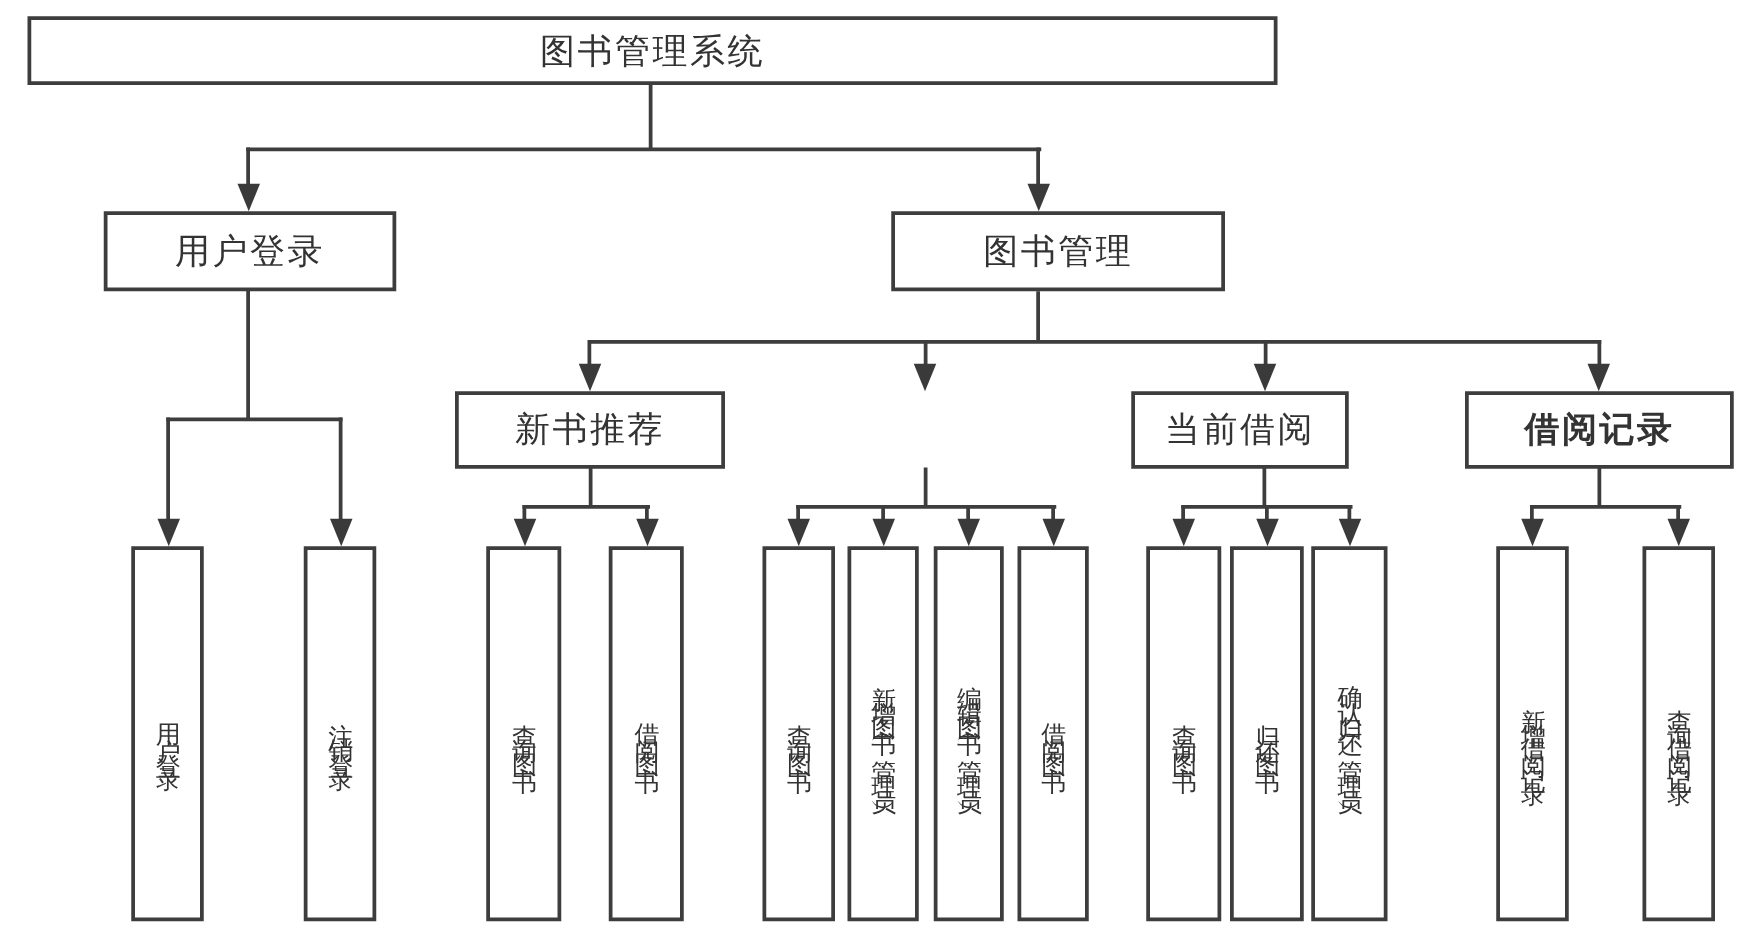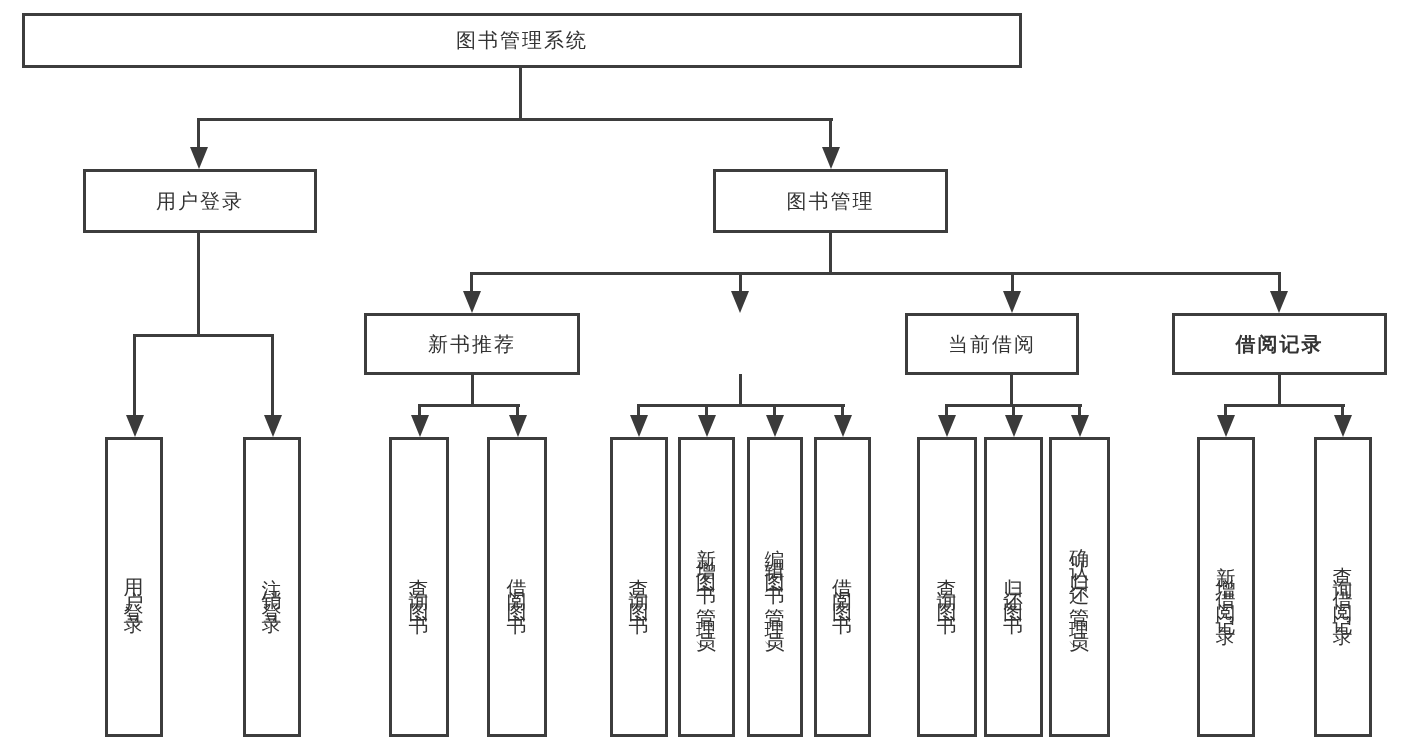--- a/index.html
+++ b/index.html
@@ -13,21 +13,21 @@
   }
   .node{
     position:absolute;
     box-sizing:border-box;
     background:#ffffff;
     border:3px solid #3d3d3d;
     display:flex;
     align-items:center;
     justify-content:center;
     text-align:center;
-    font-size:20px;
+    font-size:28px;
     letter-spacing:2px;
     color:#333333;
   }
   .vert{
     writing-mode:vertical-rl;
     text-orientation:mixed;
     font-size:20px;
     letter-spacing:12px;
     line-height:1;
   }
@@ -55,21 +55,21 @@
   }
 </style>
 </head>
 <body>
 
 <div id="canvas">
 
   <div class="node" style="left:22px;top:13px;width:1000px;height:55px;">图书管理系统</div>
 
   <div class="node" style="left:83px;top:169px;width:234px;height:64px;">用户登录</div>
-  <div class="node" style="left:713px;top:169px;width:235px;height:64px;">图书管理</div>
+  <div class="node" style="left:713px;top:169px;width:267px;height:64px;">图书管理</div>
 
   <div class="node" style="left:364px;top:313px;width:216px;height:62px;">新书推荐</div>
   <div class="node" style="left:905px;top:313px;width:174px;height:62px;">当前借阅</div>
   <div class="node" style="left:1172px;top:313px;width:215px;height:62px;font-weight:bold;">借阅记录</div>
 
   <div class="node vert" style="left:105px;top:437px;width:58px;height:300px;">用户登录</div>
   <div class="node vert" style="left:243px;top:437px;width:58px;height:300px;">注销登录</div>
 
   <div class="node vert" style="left:389px;top:437px;width:60px;height:300px;">查询图书</div>
   <div class="node vert" style="left:487px;top:437px;width:60px;height:300px;">借阅图书</div>

